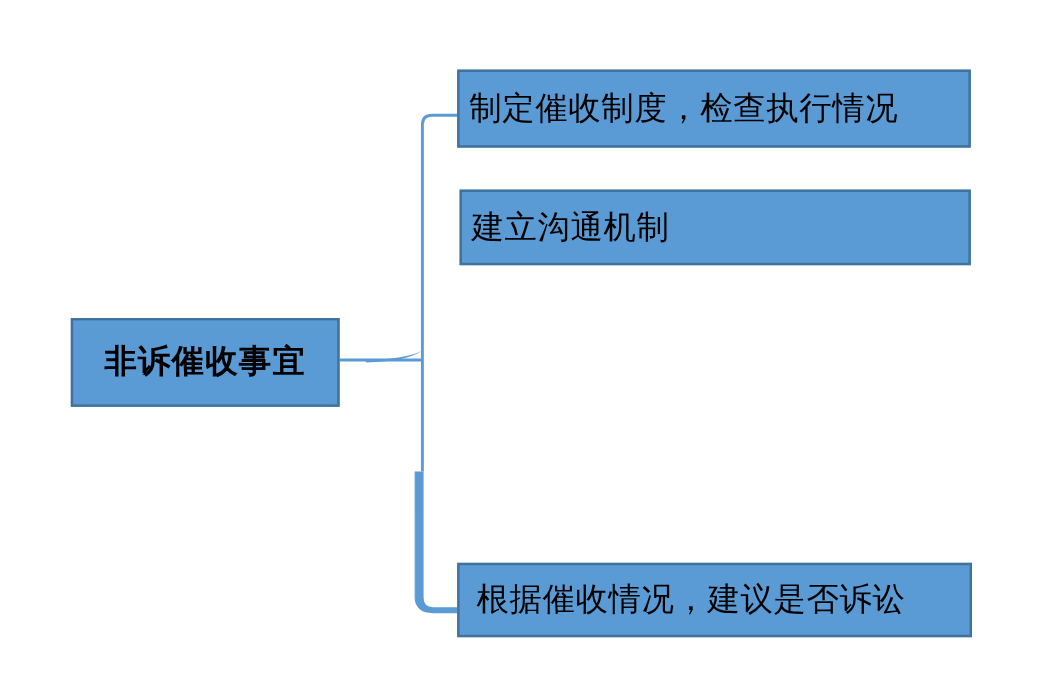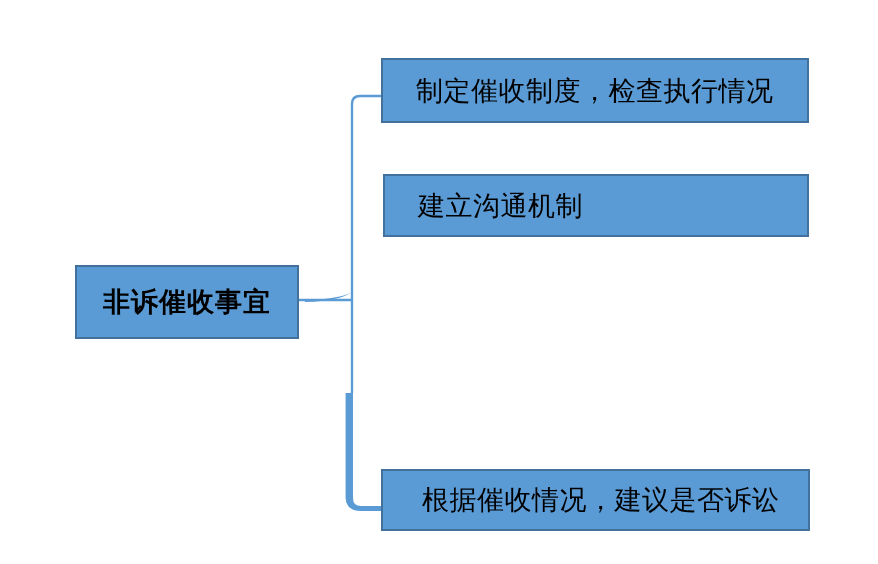--- a/index.html
+++ b/index.html
@@ -54,35 +54,34 @@
     white-space: nowrap;
   }
 
   
   #node-root {
     left: 59px;
     top: 265px;
     width: 224px;
     height: 74px;
     justify-content: center;
-    margin-left: 16px;
   }
   #node-root .node-label {
     font-weight: bold;
     font-size: 27px;
     letter-spacing: 1px;
   }
 
   
   .branch {
-    padding-left: 33px;
+    padding-left: 8px;
   }
 
   #node-b1 { left: 381px; top: 58px;  width: 428px; height: 65px; }
-  #node-b2 { left: 383px; top: 174px; width: 426px; height: 63px; }
+  #node-b2 { left: 383px; top: 158px; width: 426px; height: 63px; }
   #node-b3 { left: 383px; top: 266px; width: 426px); height: 64px; }
   #node-b3 { left: 383px; top: 266px; width: 426px; height: 64px; }
   #node-b4 { left: 379px; top: 369px; width: 424px; height: 60px; }
   #node-b5 { left: 381px; top: 469px; width: 429px; height: 62px; }
 
   #node-b5 .node-label { padding-left: 6px; }
 </style>
 </head>
 <body>
 

